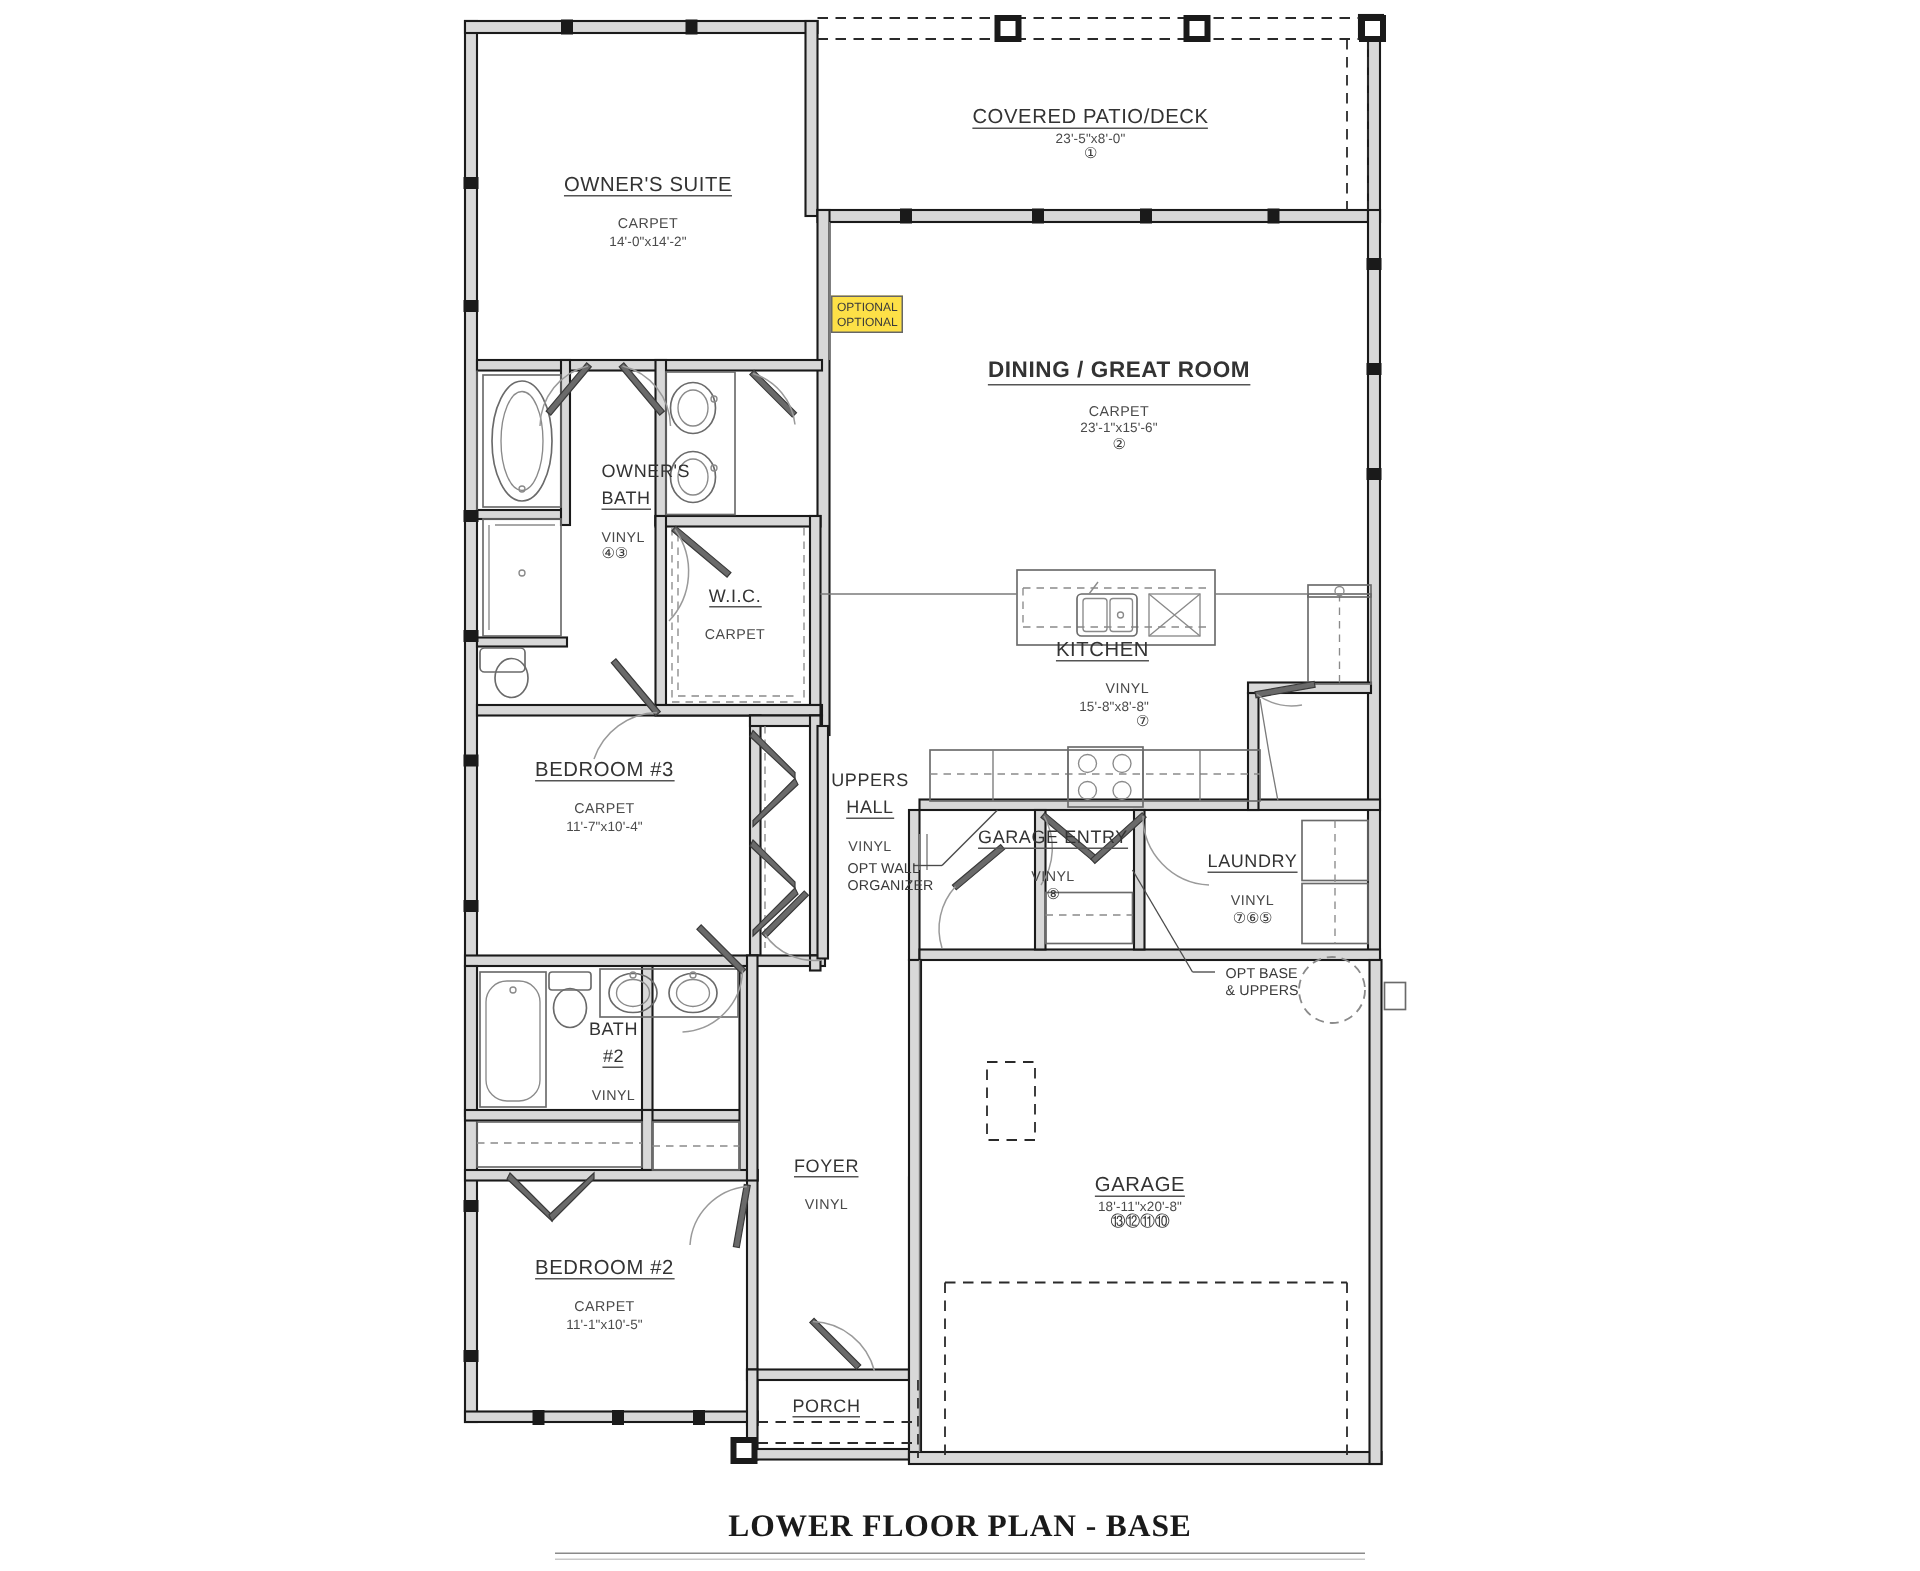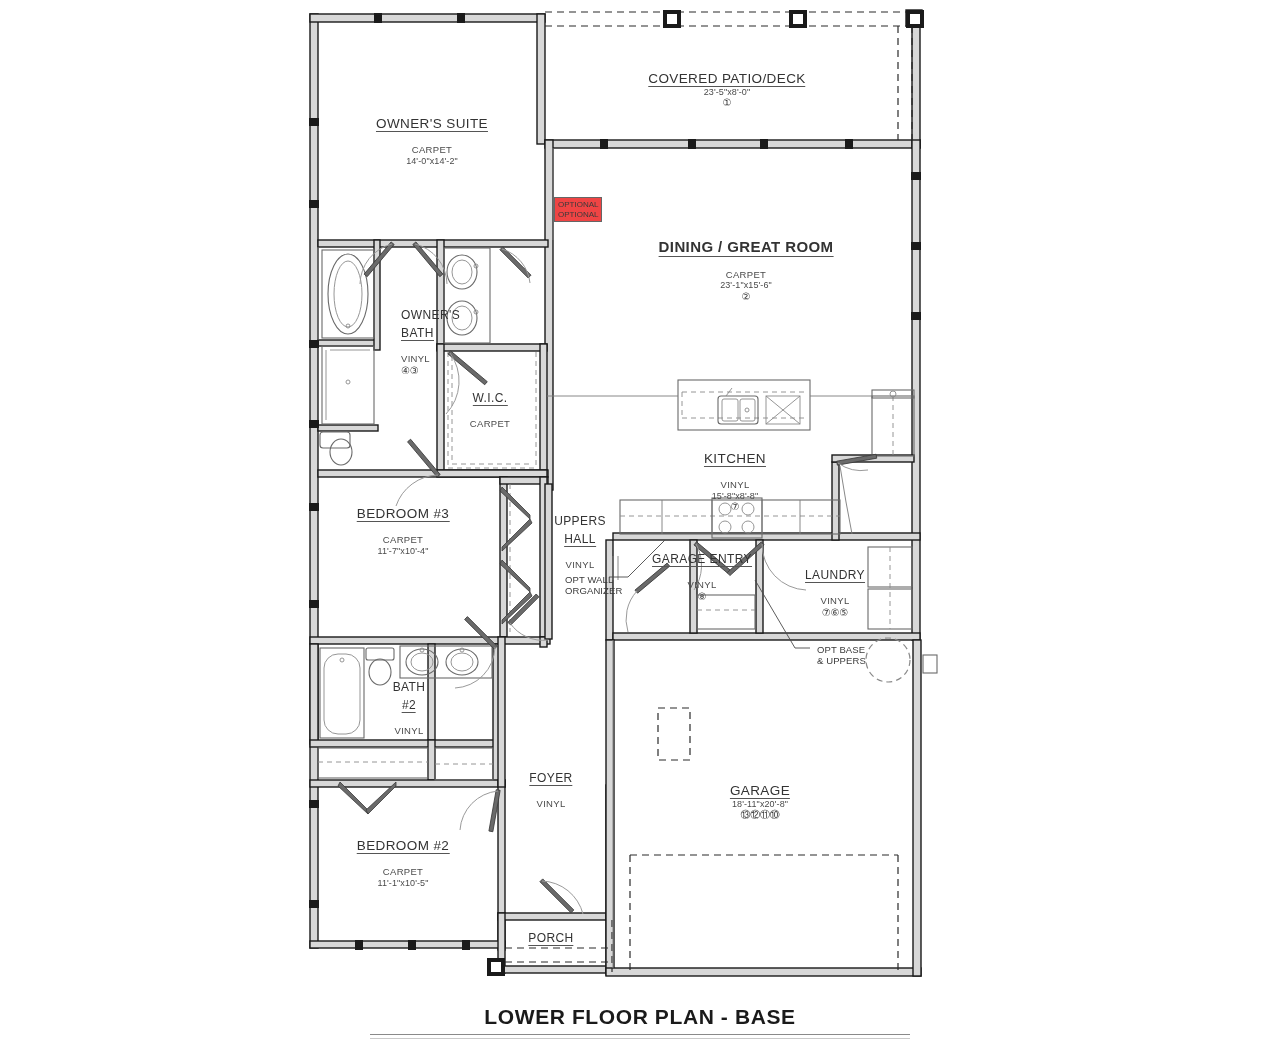--- a/index.html
+++ b/index.html
@@ -77,36 +77,36 @@
     pointer-events: none;
   }
   .boxnote {
     position: absolute;
     font-size: 8px;
     line-height: 1.2;
     color: #3a3a3a;
     text-align: center;
     border: 1px solid #666;
     padding: 2px 3px;
-    background: #ef4444;
+    background: #fde047;
     white-space: nowrap;
   }
   #title-block {
     position: absolute;
     left: 0;
     top: 1005px;
     width: 1280px;
     text-align: center;
   }
   #plan-title {
     font-size: 21px;
     font-weight: bold;
     letter-spacing: 0.6px;
     color: #1a1a1a;
-    font-family: Liberation Sans, sans-serif;
+    font-family: Liberation Serif, serif;
   }
   #title-rule {
     width: 540px;
     height: 3px;
     margin: 5px auto 0 auto;
     border-top: 1.3px solid #8a8a8a;
     border-bottom: 1.3px solid #c9c9c9;
   }
 </style>
 </head>
@@ -438,21 +438,21 @@
   <span class="rm sm" style="display:inline-block;">BATH</span>
   <span class="mat">VINYL</span>
   <span class="opts">④③</span>
 </div>
 
 <div class="label" style="left:490px; top:388px;">
   <span class="rm sm">W.I.C.</span>
   <span class="mat">CARPET</span>
 </div>
 
-<div class="label" style="left:735px; top:449px;">
+<div class="label" style="left:735px; top:424px;text-align:right;">
   <span class="rm">KITCHEN</span>
   <span class="mat">VINYL</span>
   <span class="dim">15'-8"x8'-8"</span>
   <span class="opts">⑦</span>
 </div>
 
 <div class="label" style="left:403px; top:504px;">
   <span class="rm">BEDROOM #3</span>
   <span class="mat">CARPET</span>
   <span class="dim">11'-7"x10'-4"</span>

